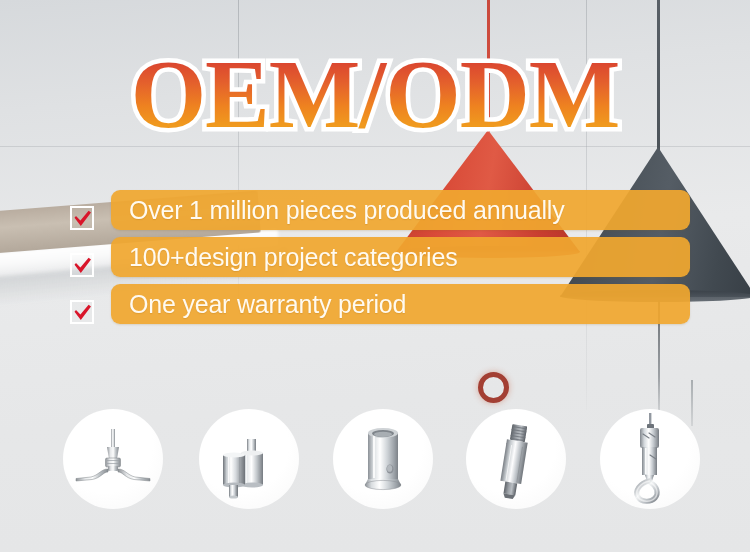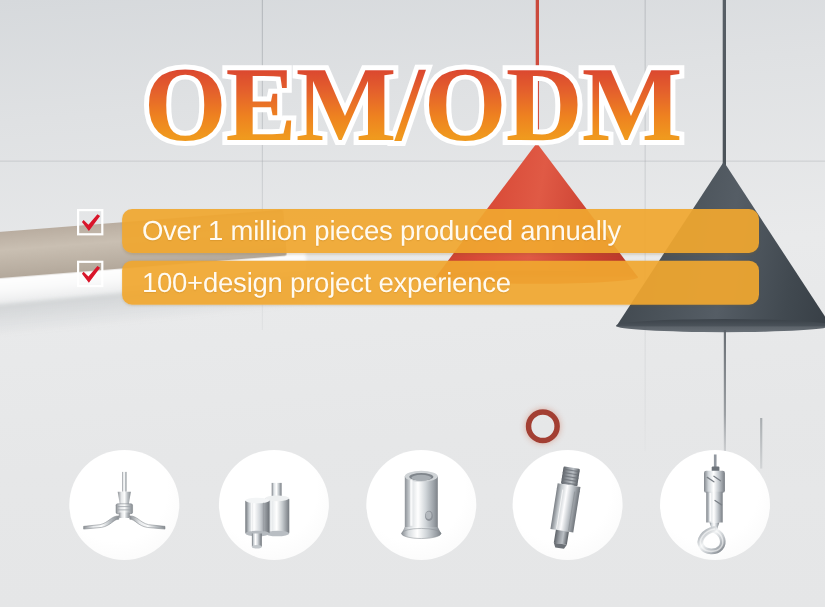--- a/index.html
+++ b/index.html
@@ -221,21 +221,21 @@
 
   
   .features {
     position: absolute;
     left: 70px;
     top: 190px;
     width: 620px;
   }
   .feature-row {
     display: flex;
-    align-items: flex-start;
+    align-items: flex-end;
     margin-bottom: 7px;
     height: 40px;
   }
   .check-box {
     flex: 0 0 auto;
     width: 24px;
     height: 24px;
     border: 2px solid #ffffff;
     box-sizing: border-box;
     display: flex;
@@ -341,24 +341,34 @@
       </div>
     </div>
 
     <div class="feature-row">
       <div class="check-box">
         <svg width="19" height="17" viewBox="0 0 19 17" aria-hidden="true">
           <path d="M1.5 7.8 L3.0 6.0 L7.4 10.4 L15.6 0.8 L18.0 2.4 L7.8 16.0 Z" fill="#d9152a"></path>
         </svg>
       </div>
       <div class="pill">
-        <span class="pill-text">100+design project experience</span>
+        <span class="pill-text">100+design project categories</span>
       </div>
     </div>
 
+    <div class="feature-row">
+      <div class="check-box">
+        <svg width="19" height="17" viewBox="0 0 19 17" aria-hidden="true">
+          <path d="M1.5 7.8 L3.0 6.0 L7.4 10.4 L15.6 0.8 L18.0 2.4 L7.8 16.0 Z" fill="#d9152a"></path>
+        </svg>
+      </div>
+      <div class="pill">
+        <span class="pill-text">One year warranty period</span>
+      </div>
+    </div>
 
 
   </div>
 
   <div class="products">
 
     <div class="product-circle pc-0">
       <svg width="92" height="92" viewBox="0 0 92 92" aria-hidden="true">
         <defs>
           <linearGradient id="mg1" x1="0" y1="0" x2="1" y2="0">

